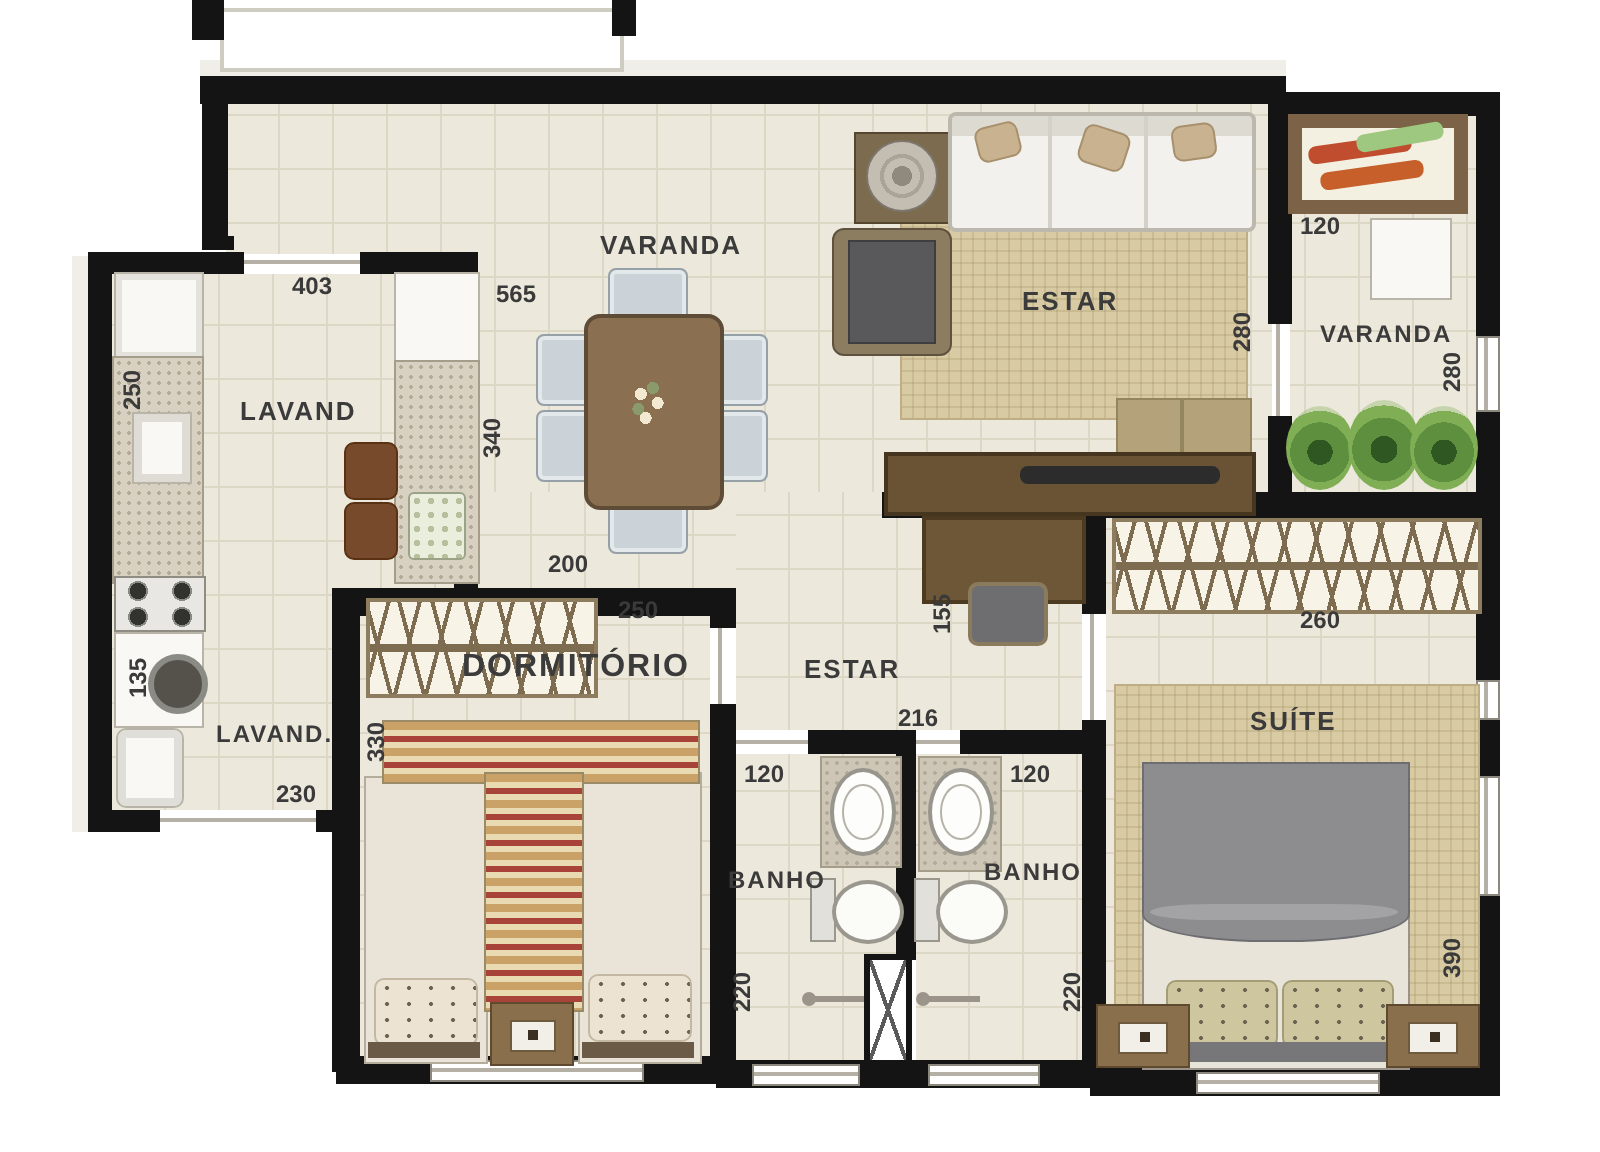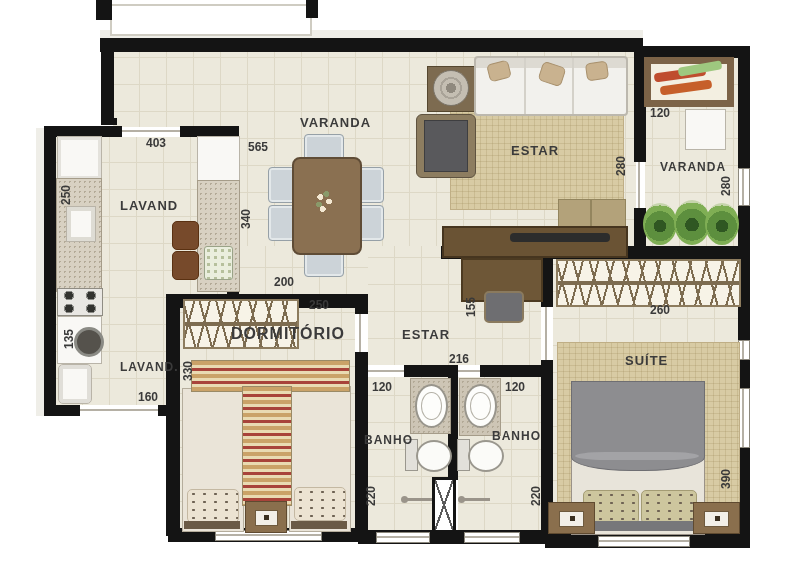--- a/index.html
+++ b/index.html
@@ -214,37 +214,37 @@
   </div>
   <div class="nightstand" style="left:693px;top:502px;width:45px;height:30px;">
     <div class="panel"></div>
       <div class="knob"></div>
   </div>
 
   <div class="lbl" style="left:120px;top:198px;">LAVAND</div>
   <div class="lbl" style="left:300px;top:115px;">VARANDA</div>
   <div class="lbl" style="left:511px;top:143px;">ESTAR</div>
   <div class="lbl" style="left:660px;top:160px;font-size:12px;">VARANDA</div>
-  <div class="lbl" style="left:120px;top:360px;font-size:12px;">LAVAND.</div>
+  <div class="lbl" style="left:108px;top:360px;font-size:12px;">LAVAND.</div>
   <div class="lbl" style="left:231px;top:325px;font-size:16px;">DORMITÓRIO</div>
   <div class="lbl" style="left:402px;top:327px;">ESTAR</div>
   <div class="lbl" style="left:364px;top:433px;font-size:12px;">BANHO</div>
   <div class="lbl" style="left:492px;top:429px;font-size:12px;">BANHO</div>
   <div class="lbl" style="left:625px;top:353px;">SUÍTE</div>
 
   <div class="dim" style="left:146px;top:136px;">403</div>
   <div class="dim v" style="left:46px;top:188px;">250</div>
   <div class="dim" style="left:248px;top:140px;">565</div>
   <div class="dim v" style="left:226px;top:212px;">340</div>
   <div class="dim" style="left:274px;top:275px;">200</div>
   <div class="dim v" style="left:601px;top:159px;">280</div>
   <div class="dim" style="left:650px;top:106px;">120</div>
   <div class="dim v" style="left:706px;top:179px;">280</div>
   <div class="dim v" style="left:49px;top:332px;">135</div>
-  <div class="dim" style="left:138px;top:390px;">160</div>
+  <div class="dim" style="left:138px;top:390px;">230</div>
   <div class="dim" style="left:309px;top:298px;">250</div>
   <div class="dim v" style="left:168px;top:364px;">330</div>
   <div class="dim v" style="left:451px;top:300px;">155</div>
   <div class="dim" style="left:449px;top:352px;">216</div>
   <div class="dim" style="left:372px;top:380px;">120</div>
   <div class="dim v" style="left:351px;top:489px;">220</div>
   <div class="dim" style="left:505px;top:380px;">120</div>
   <div class="dim v" style="left:516px;top:489px;">220</div>
   <div class="dim" style="left:650px;top:303px;">260</div>
   <div class="dim v" style="left:706px;top:472px;">390</div>

